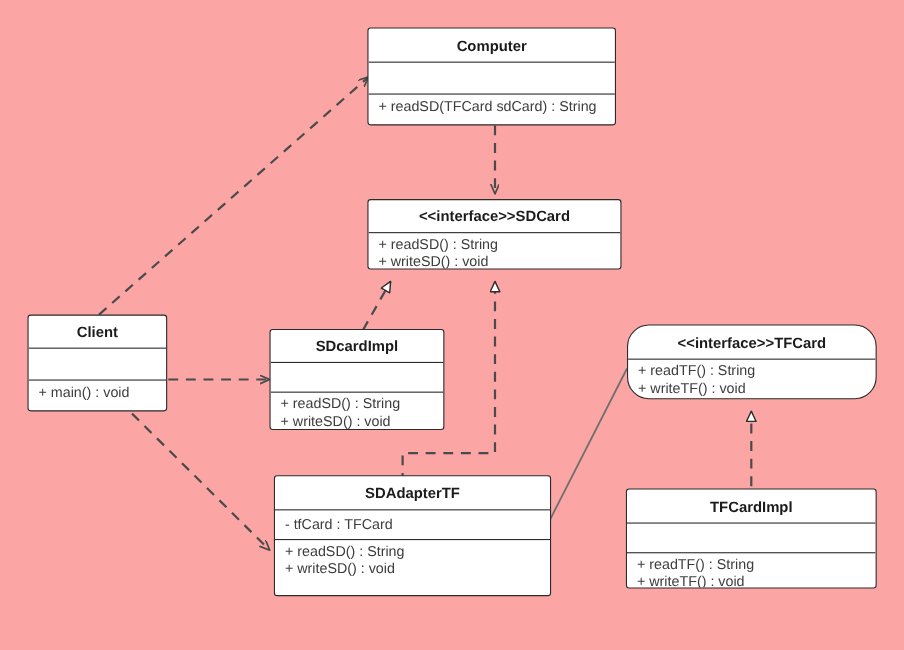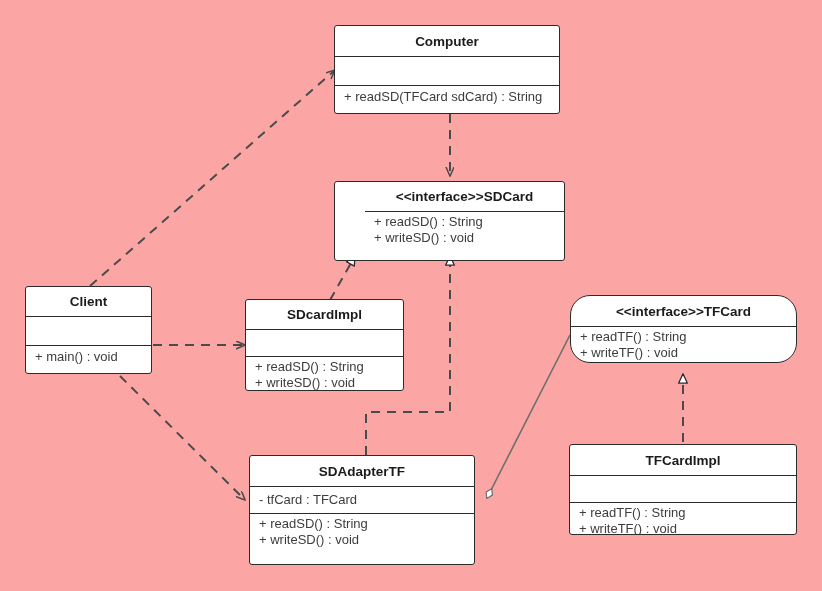--- a/index.html
+++ b/index.html
@@ -102,21 +102,21 @@
   <div class="umlbox" style="left:334px; top:25px; width:226px; height:89px;">
     <div class="uml-title" style="height:30px;">Computer</div>
     <div class="uml-sep"></div>
     <div class="uml-empty" style="height:28px;"></div>
     <div class="uml-sep"></div>
     <div class="uml-compartment">
       <div class="uml-row">+ readSD(TFCard sdCard) : String</div>
     </div>
   </div>
 
-  <div class="umlbox" style="left:334px; top:181px; width:231px; height:80px;padding-left:30px;">
+  <div class="umlbox" style="left:334px; top:181px; width:231px; height:64px;">
     <div class="uml-title" style="height:29px;">&lt;&lt;interface&gt;&gt;SDCard</div>
     <div class="uml-sep"></div>
     <div class="uml-compartment" style="padding-top:2px;">
       <div class="uml-row">+ readSD() : String</div>
       <div class="uml-row">+ writeSD() : void</div>
     </div>
   </div>
 
   <div class="umlbox" style="left:25px; top:286px; width:127px; height:88px;">
     <div class="uml-title" style="height:29px;">Client</div>
@@ -141,21 +141,21 @@
 
   <div class="umlbox" style="left:570px; top:295px; width:227px; height:68px;border-radius:20px;">
     <div class="uml-title" style="height:30px;">&lt;&lt;interface&gt;&gt;TFCard</div>
     <div class="uml-sep"></div>
     <div class="uml-compartment" style="padding-top:2px;">
       <div class="uml-row">+ readTF() : String</div>
       <div class="uml-row">+ writeTF() : void</div>
     </div>
   </div>
 
-  <div class="umlbox" style="left:249px; top:455px; width:226px; height:110px;">
+  <div class="umlbox" style="left:249px; top:432px; width:252px; height:110px;">
     <div class="uml-title" style="height:30px;">SDAdapterTF</div>
     <div class="uml-sep"></div>
     <div class="uml-compartment" style="padding-top:5px; padding-bottom:5px;">
       <div class="uml-row">- tfCard : TFCard</div>
     </div>
     <div class="uml-sep"></div>
     <div class="uml-compartment" style="padding-top:2px;">
       <div class="uml-row">+ readSD() : String</div>
       <div class="uml-row">+ writeSD() : void</div>
     </div>

